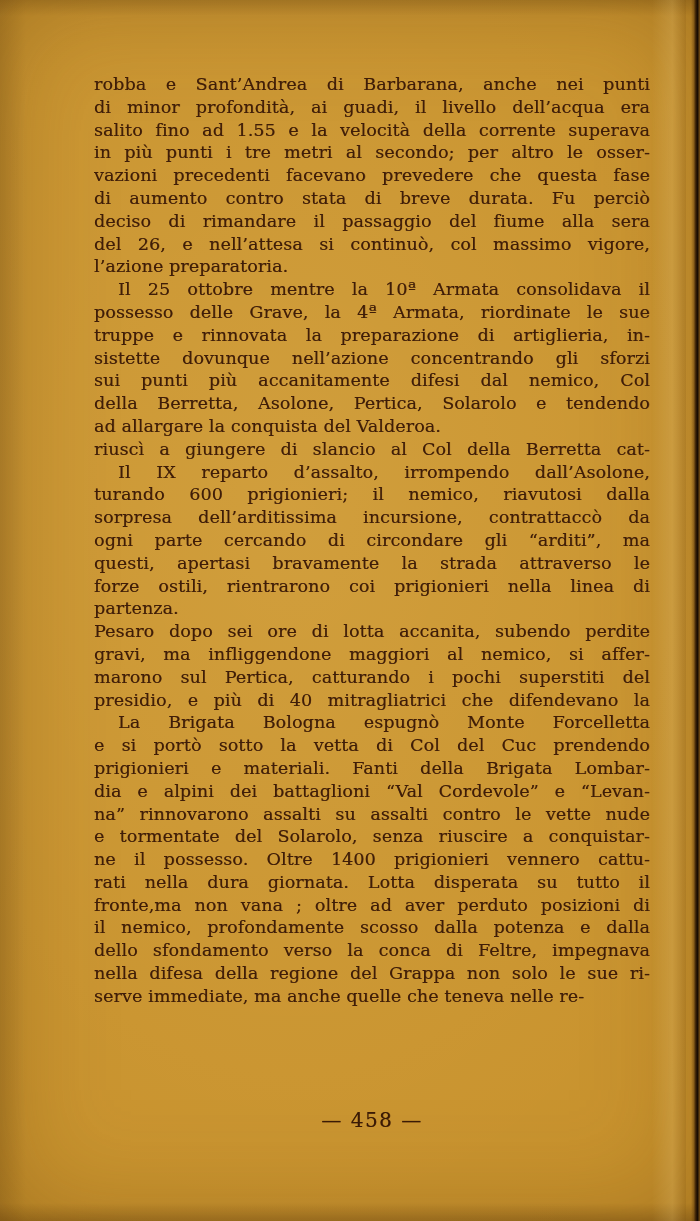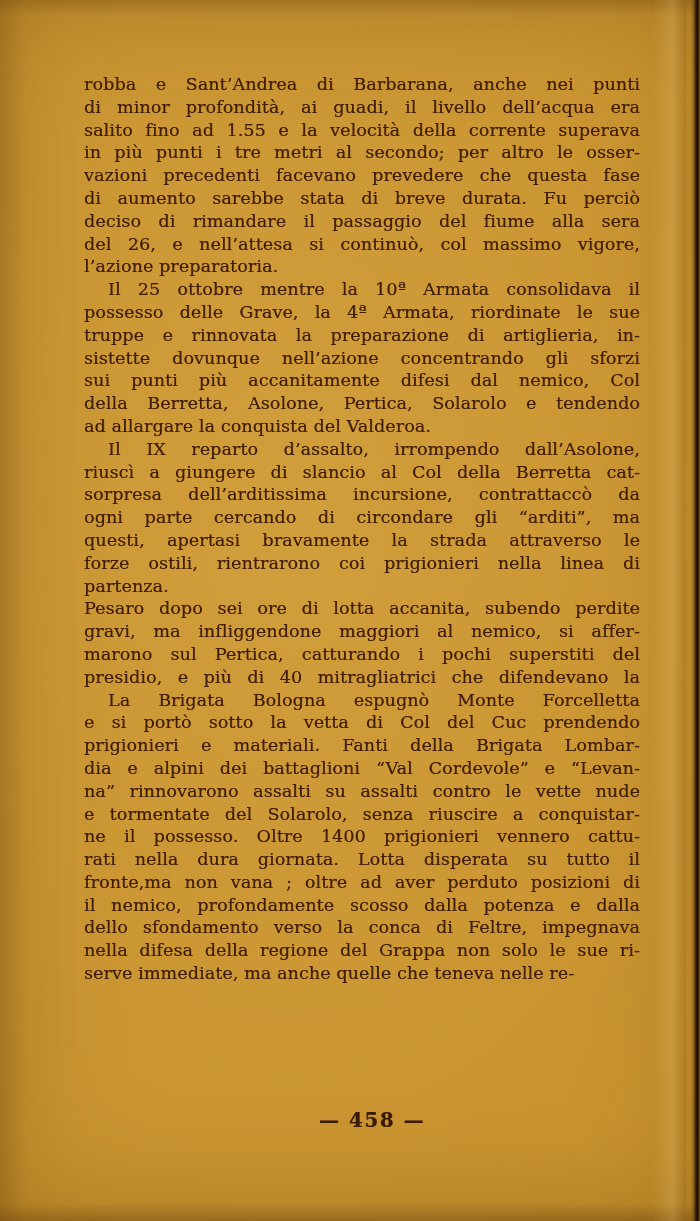--- a/index.html
+++ b/index.html
@@ -17,21 +17,21 @@
       radial-gradient(ellipse 130% 110% at 42% 42%, rgba(255,222,140,0.16), rgba(0,0,0,0) 62%),
       linear-gradient(to bottom, rgba(92,58,8,0.28) 0px, rgba(92,58,8,0) 16px),
       linear-gradient(to top, rgba(80,48,6,0.32) 0px, rgba(80,48,6,0) 18px),
       linear-gradient(to right, rgba(70,42,6,0.18) 0px, rgba(70,42,6,0) 26px);
     box-shadow: inset 0 0 110px rgba(96,60,8,0.35);
     font-family: "DejaVu Serif", "Liberation Serif", serif;
     color: #3f1d08;
   }
   .text-block {
     position: absolute;
-    left: 84px;
+    left: 94px;
     top: 73px;
     width: 556px;
   }
   .para { margin: 0; padding: 0; }
   .line {
     font-size: 17.5px;
     line-height: 22.8px;
     height: 22.8px;
     text-align: justify;
     text-align-last: justify;
@@ -49,21 +49,20 @@
   .page-number {
     position: absolute;
     left: 94px;
     top: 1108px;
     width: 556px;
     text-align: center;
     font-size: 20px;
     letter-spacing: 1.5px;
     color: #3a1a05;
     text-shadow: 0.4px 0.4px 0 rgba(62,28,6,0.55);
-    font-weight: bold;
   }
   .edge-highlight {
     position: absolute;
     top: 0;
     right: 14px;
     width: 34px;
     height: 100%;
     background: linear-gradient(to right, rgba(255,225,150,0) 0%, rgba(255,225,150,0.18) 60%, rgba(120,78,16,0.18) 100%);
     pointer-events: none;
   }
@@ -86,37 +85,38 @@
 <body>
 
 <div class="page">
   <div class="text-block">
       <div class="para">
         <div class="line">robba e Sant’Andrea di Barbarana, anche nei punti</div>
         <div class="line">di minor profondità, ai guadi, il livello dell’acqua era</div>
         <div class="line">salito fino ad 1.55 e la velocità della corrente superava</div>
         <div class="line">in più punti i tre metri al secondo; per altro le osser-</div>
         <div class="line">vazioni precedenti facevano prevedere che questa fase</div>
-        <div class="line">di aumento sarebbe stata di breve durata.  Fu perciò</div>
+        <div class="line">di aumento contro stata di breve durata.  Fu perciò</div>
         <div class="line">deciso di rimandare il passaggio del fiume alla sera</div>
         <div class="line">del 26, e nell’attesa si continuò, col massimo vigore,</div>
         <div class="line last">l’azione preparatoria.</div>
       </div>
       <div class="para">
         <div class="line indent">Il 25 ottobre mentre la 10ª Armata consolidava il</div>
         <div class="line">possesso delle Grave, la 4ª Armata, riordinate le sue</div>
         <div class="line">truppe e rinnovata la preparazione di artiglieria, in-</div>
         <div class="line">sistette dovunque nell’azione concentrando gli sforzi</div>
         <div class="line">sui punti più accanitamente difesi dal nemico, Col</div>
         <div class="line">della Berretta, Asolone, Pertica, Solarolo e tendendo</div>
         <div class="line last">ad allargare la conquista del Valderoa.</div>
       </div>
       <div class="para">
+        <div class="line">riuscì  a giungere di slancio al Col della Berretta cat-</div>
         <div class="line indent">Il IX reparto d’assalto, irrompendo dall’Asolone,</div>
-        <div class="line">riuscì  a giungere di slancio al Col della Berretta cat-</div>
+        <div class="line">turando 600 prigionieri; il nemico, riavutosi dalla</div>
         <div class="line">sorpresa dell’arditissima incursione, contrattaccò da</div>
         <div class="line">ogni parte cercando di circondare gli “arditi”, ma</div>
         <div class="line">questi, apertasi bravamente la strada attraverso le</div>
         <div class="line">forze ostili, rientrarono coi prigionieri nella linea di</div>
         <div class="line last">partenza.</div>
       </div>
       <div class="para">
         <div class="line">Pesaro dopo sei ore di lotta accanita, subendo perdite</div>
         <div class="line">gravi, ma infliggendone maggiori al nemico, si affer-</div>
         <div class="line">marono sul Pertica, catturando i pochi superstiti del</div>

